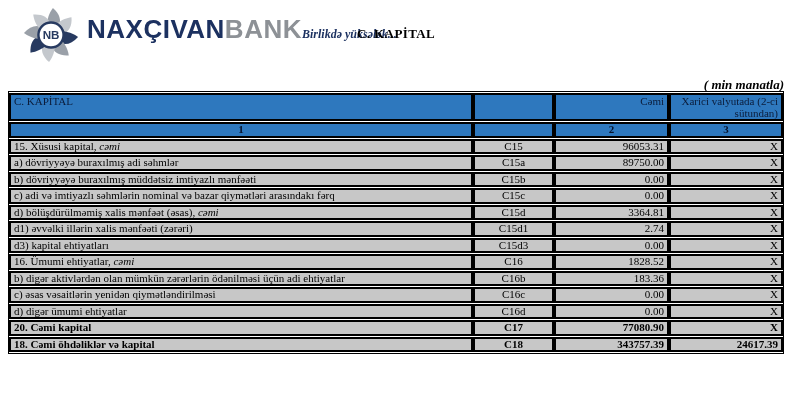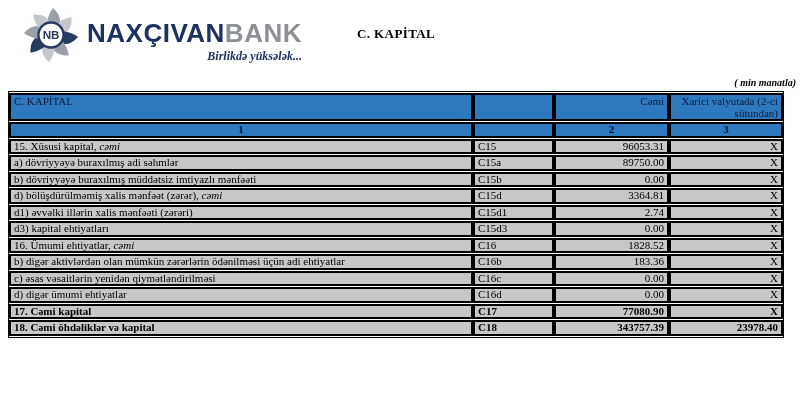--- a/index.html
+++ b/index.html
@@ -3,48 +3,48 @@
 <meta charset="utf-8">
 <style>
   * { box-sizing: border-box; }
   html,body { margin:0; padding:0; }
   body {
     width:800px; height:401px; background:#fff; position:relative; overflow:hidden;
     font-family:"Liberation Serif", serif; color:#000;
   }
 
   
-  .logo { position:absolute; left:22px; top:6px; display:flex; align-items:flex-end; gap:7px; }
+  .logo { position:absolute; left:22px; top:6px; display:flex; align-items:flex-start; gap:7px; }
   .emblem { width:58px; height:58px; }
-  .wordmark { display:flex; flex-direction:column; margin-top:2px; }
+  .wordmark { display:flex; margin-top:10px; }
   .wm-line { font-family:"Liberation Sans", sans-serif; font-weight:bold; font-size:26px;
              line-height:26px; letter-spacing:0.5px; white-space:nowrap; }
   .nm1 { color:#1c3160; }
   .nm2 { color:#8d9196; }
   .tagline { align-self:flex-end; font-family:"Liberation Serif", serif; font-style:italic;
              font-weight:bold; font-size:12px; color:#1c3160; margin-top:3px; }
   .page-title { position:absolute; left:357px; top:26px; margin:0;
                 font-size:13px; font-weight:bold; letter-spacing:0.4px; }
-  .unit-note { position:absolute; top:77px; right:4px; font-style:italic; font-weight:bold;
-               font-size:10px; }
+  .unit-note { position:absolute; top:77px; right:16px; font-style:italic; font-weight:bold;
+               font-size:13px; }
 
   
   table.tbl {
     position:absolute; left:8px; top:91px; width:774px;
     border-collapse:separate; border-spacing:0 1px; table-layout:fixed;
     background:#fff; border:1px solid #000;
   }
   .tbl td {
     border:2px solid #000; background:#c7c7c7;
     font-size:11px; line-height:11.5px; height:15.5px;
     padding:0 3px; vertical-align:middle; overflow:hidden;
   }
   col.c1 { width:464px; } col.c2 { width:81px; } col.c3 { width:115px; } col.c4 { width:114px; }
   .lab  { text-align:left; }
-  .code { text-align:left; }
+  .code { text-align:center; }
   .num  { text-align:right; }
   tr.hrow td { background:#2e78be; color:#0b1c3a; }
   tr.h1 td { height:27px; vertical-align:top; padding-top:1px; }
   tr.h2 td { font-weight:bold; text-align:center; color:#06122b; }
   tr.bold td { font-weight:bold; }
   td em { font-style:italic; }
 </style>
 </head>
 <body>
 
@@ -123,21 +123,27 @@
       <td class="num">89750.00</td>
       <td class="num">X</td>
     </tr>
     <tr>
       <td class="lab"><span>b) dövriyyəyə buraxılmış müddətsiz imtiyazlı mənfəəti</span><em></em></td>
       <td class="code">C15b</td>
       <td class="num">0.00</td>
       <td class="num">X</td>
     </tr>
     <tr>
-      <td class="lab"><span>d) bölüşdürülməmiş xalis mənfəət (zərər), </span><em>cəmi</em></td>
+      <td class="lab"><span>c) adi və imtiyazlı səhmlərin nominal və bazar qiymətləri arasındakı fərq</span><em></em></td>
+      <td class="code">C15c</td>
+      <td class="num">0.00</td>
+      <td class="num">X</td>
+    </tr>
+    <tr>
+      <td class="lab"><span>d) bölüşdürülməmiş xalis mənfəət (əsas), </span><em>cəmi</em></td>
       <td class="code">C15d</td>
       <td class="num">3364.81</td>
       <td class="num">X</td>
     </tr>
     <tr>
       <td class="lab"><span>d1) əvvəlki illərin xalis mənfəəti (zərəri)</span><em></em></td>
       <td class="code">C15d1</td>
       <td class="num">2.74</td>
       <td class="num">X</td>
     </tr>
@@ -165,25 +171,25 @@
       <td class="num">0.00</td>
       <td class="num">X</td>
     </tr>
     <tr>
       <td class="lab"><span>d) digər ümumi ehtiyatlar</span><em></em></td>
       <td class="code">C16d</td>
       <td class="num">0.00</td>
       <td class="num">X</td>
     </tr>
     <tr class="bold">
-      <td class="lab"><span>17. Cəmi kapital</span><em></em></td>
+      <td class="lab"><span>20. Cəmi kapital</span><em></em></td>
       <td class="code">C17</td>
       <td class="num">77080.90</td>
       <td class="num">X</td>
     </tr>
     <tr class="bold">
       <td class="lab"><span>18. Cəmi öhdəliklər və kapital</span><em></em></td>
       <td class="code">C18</td>
       <td class="num">343757.39</td>
-      <td class="num">23978.40</td>
+      <td class="num">24617.39</td>
     </tr>
   </tbody>
 </table>
 
 </body></html>

